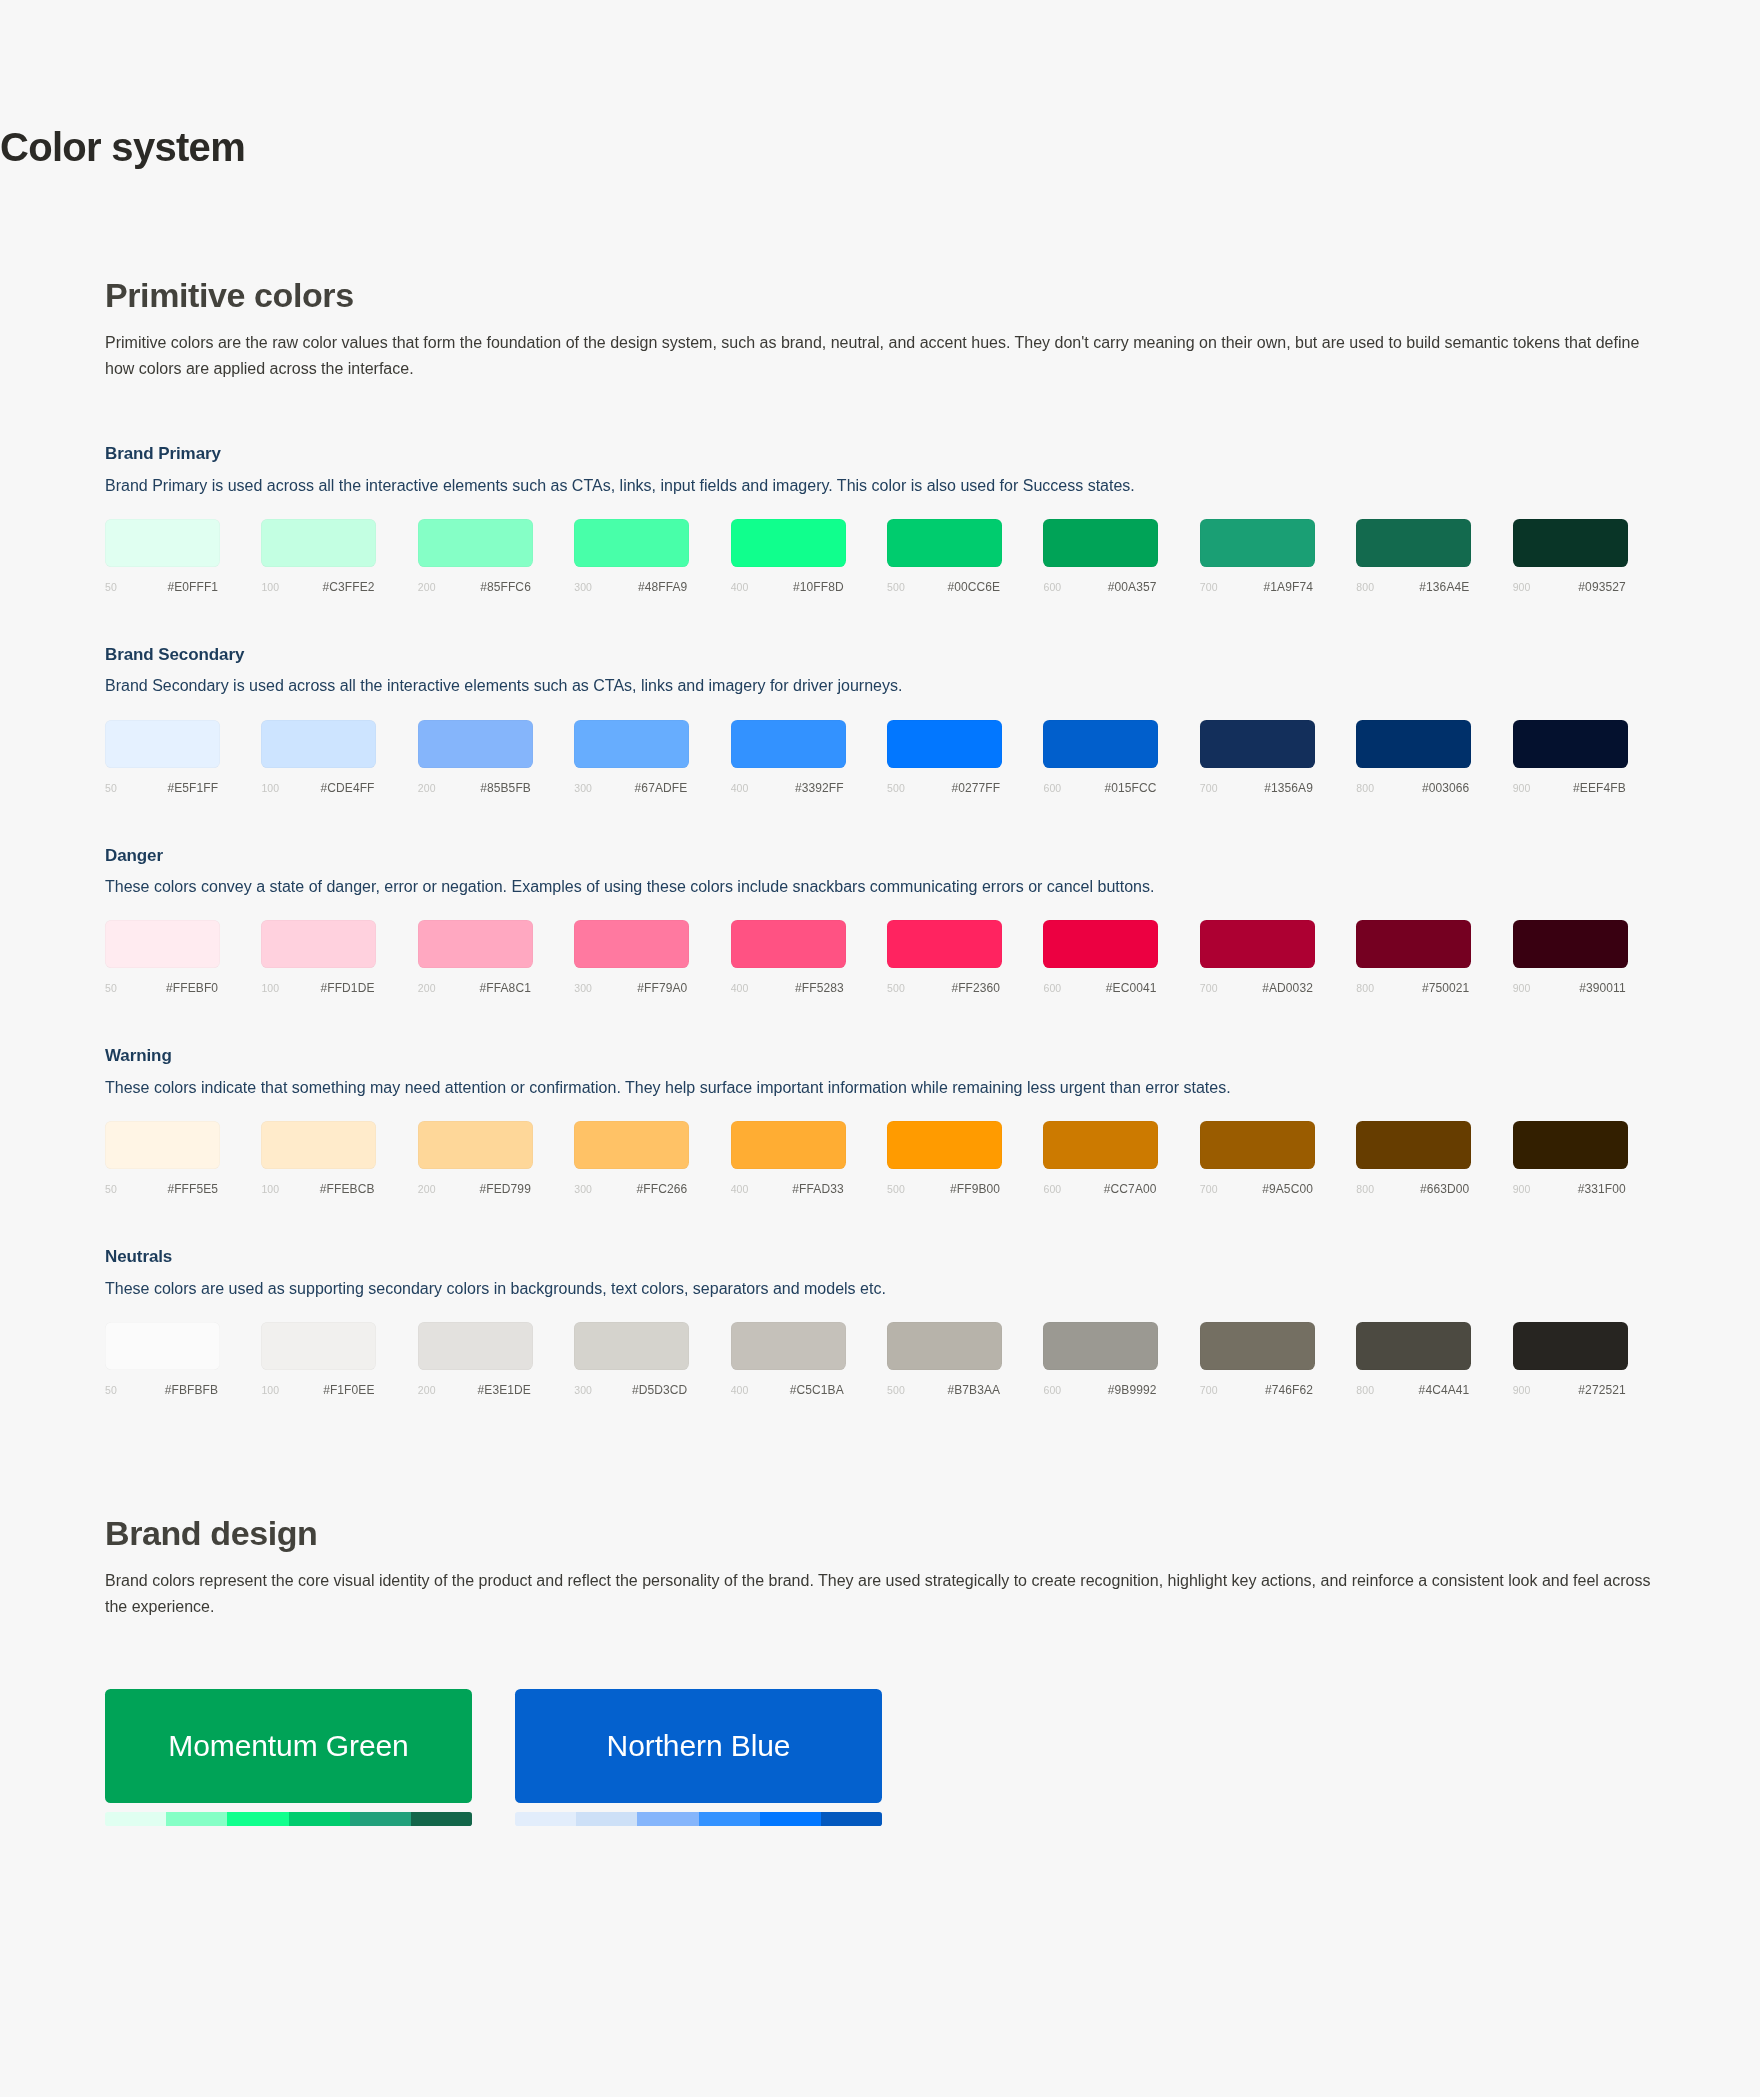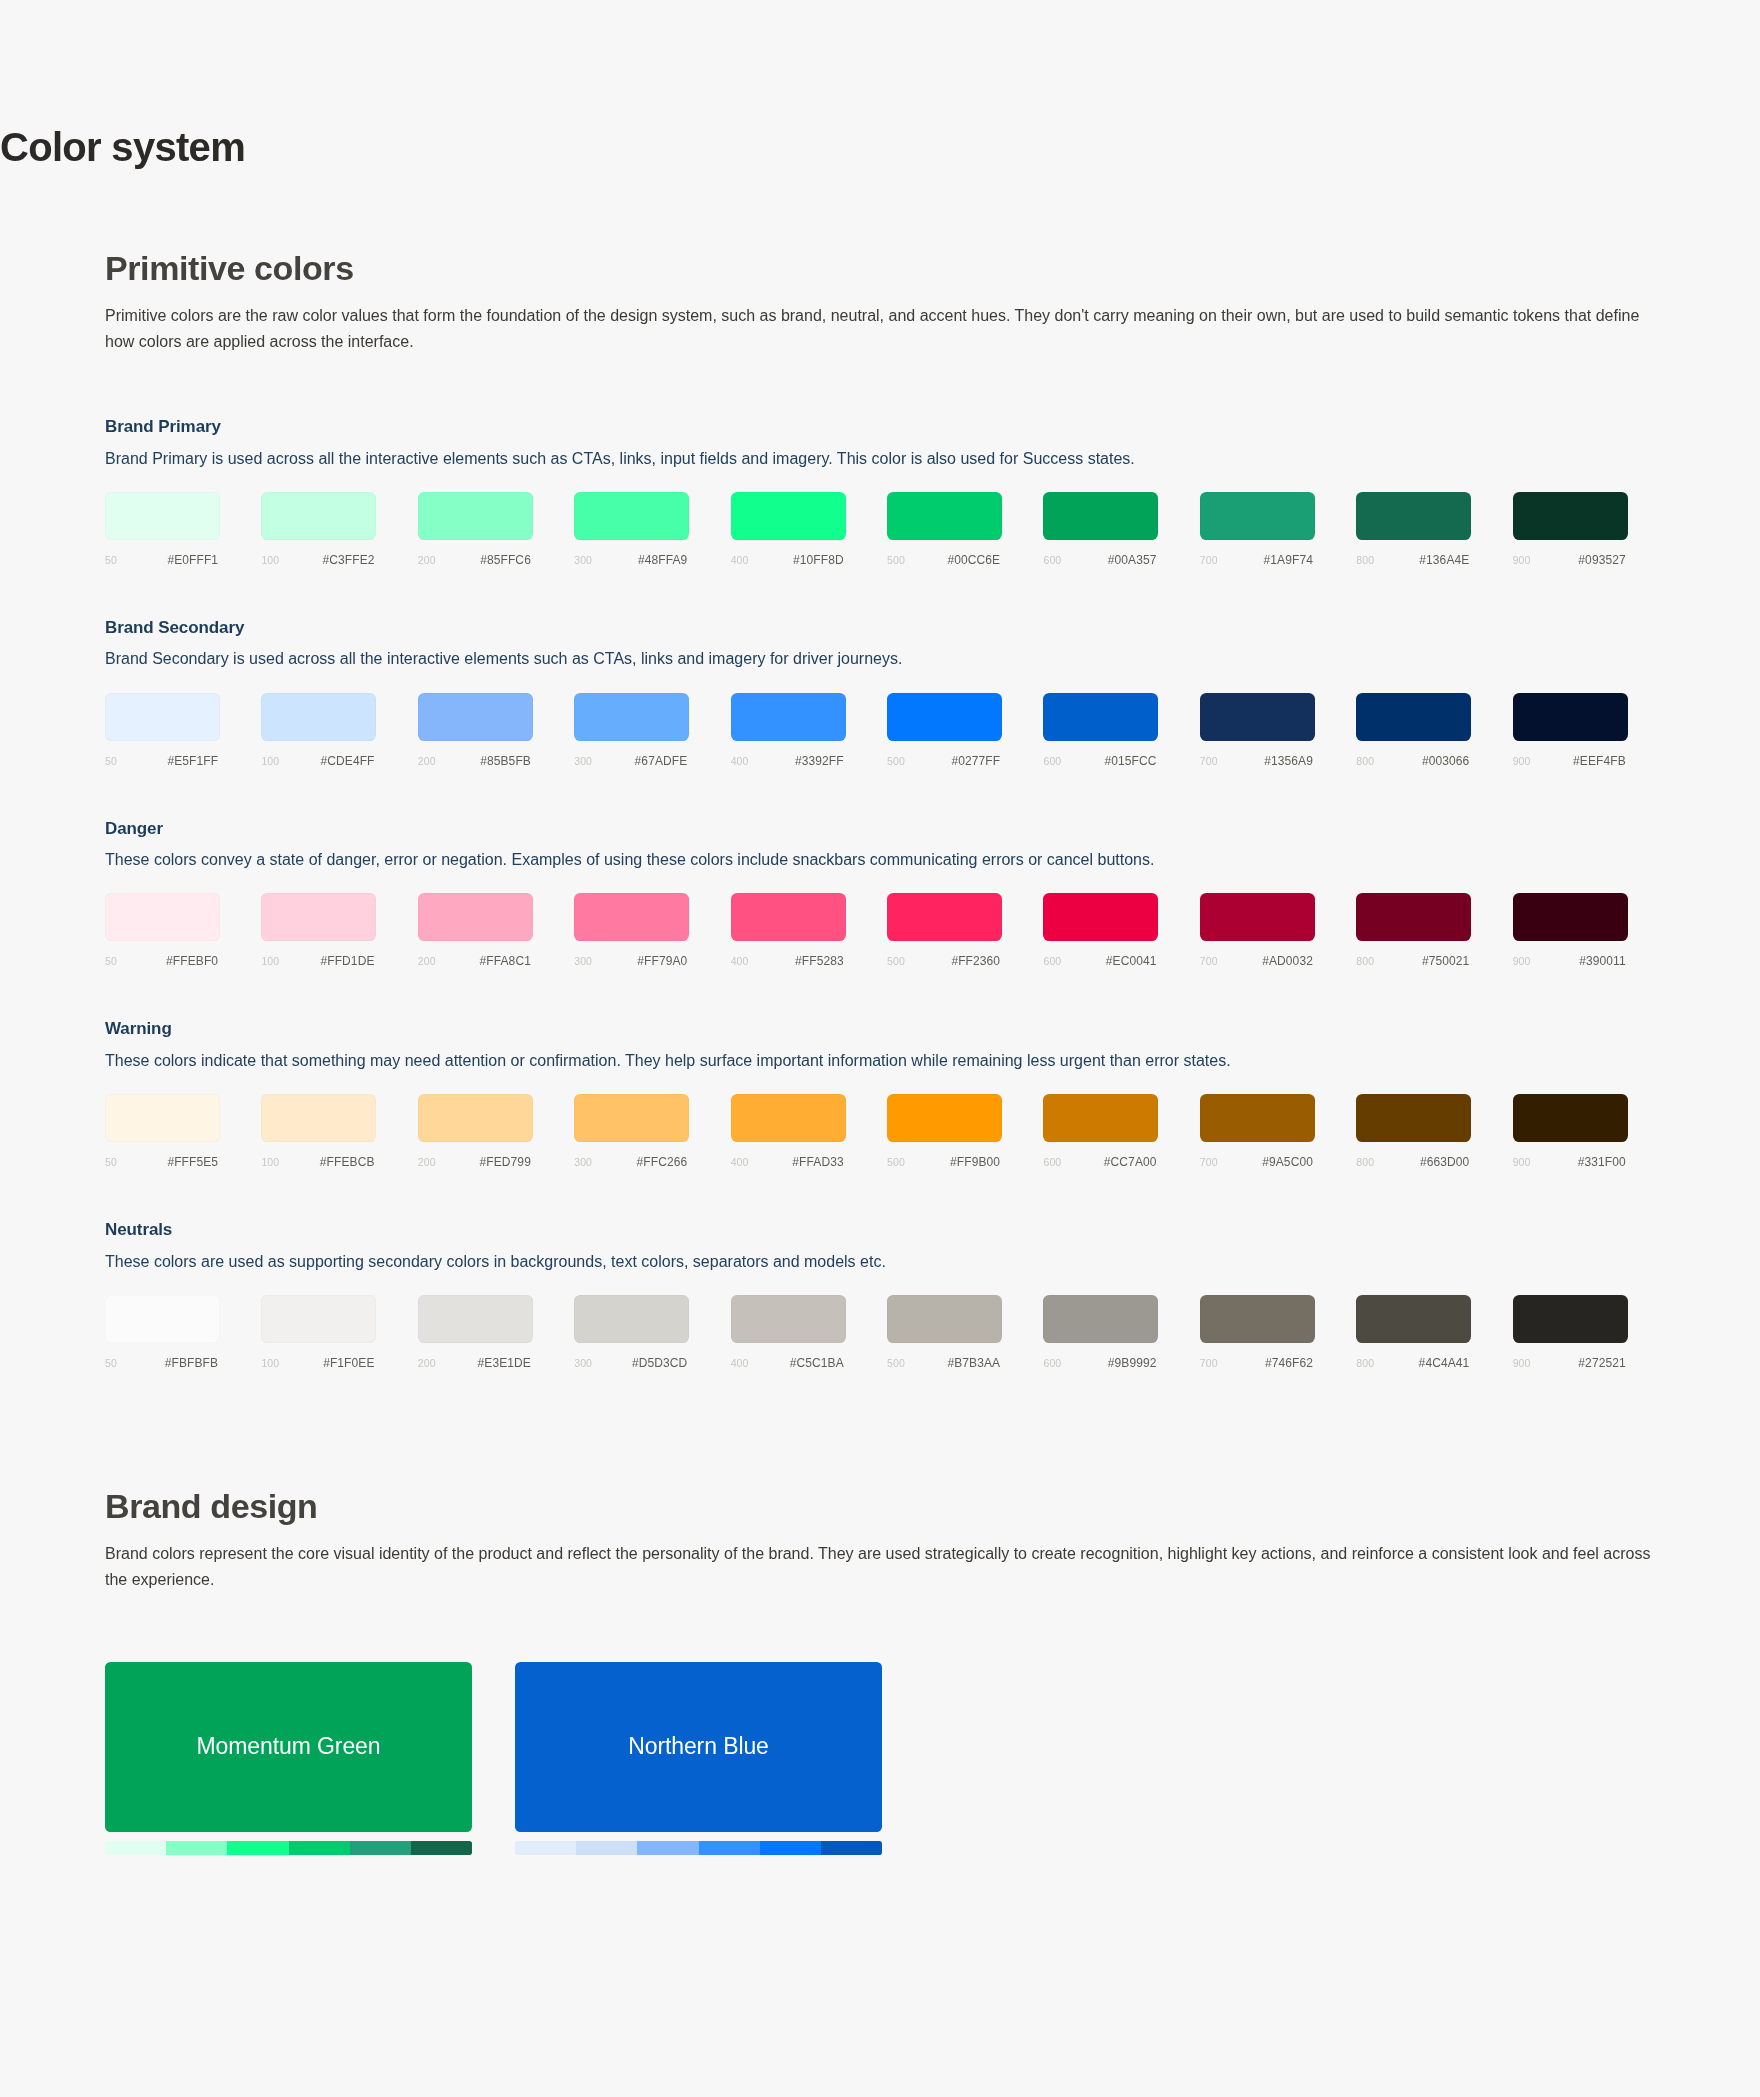--- a/index.html
+++ b/index.html
@@ -49,21 +49,21 @@
 
   .section-desc {
     font-size: 16px;
     line-height: 1.62;
     color: #3B3A35;
     max-width: 1554px;
     margin-top: 16.5px;
     font-weight: 400;
   }
 
-  #primitive-section { margin-top: 84px; }
+  #primitive-section { margin-top: 111px; }
 
   
   .color-groups { margin-top: 62px; }
 
   .color-group { margin-bottom: 51px; }
 
   .group-name {
     font-size: 17px;
     font-weight: 700;
     color: #1C3C5B;
@@ -127,27 +127,27 @@
 
   .brand-cards {
     display: flex;
     gap: 43px;
     margin-top: 69px;
   }
 
   .brand-card-wrap { width: 367px; }
 
   .brand-card {
-    height: 170px;
+    height: 114px;
     border-radius: 5.5px;
     display: flex;
     align-items: center;
     justify-content: center;
     color: #FFFFFF;
-    font-size: 23px;
+    font-size: 30px;
     font-weight: 500;
     letter-spacing: -0.1px;
   }
 
   .brand-strip {
     display: flex;
     height: 13.8px;
     margin-top: 9.2px;
     border-radius: 2.8px;
     overflow: hidden;

